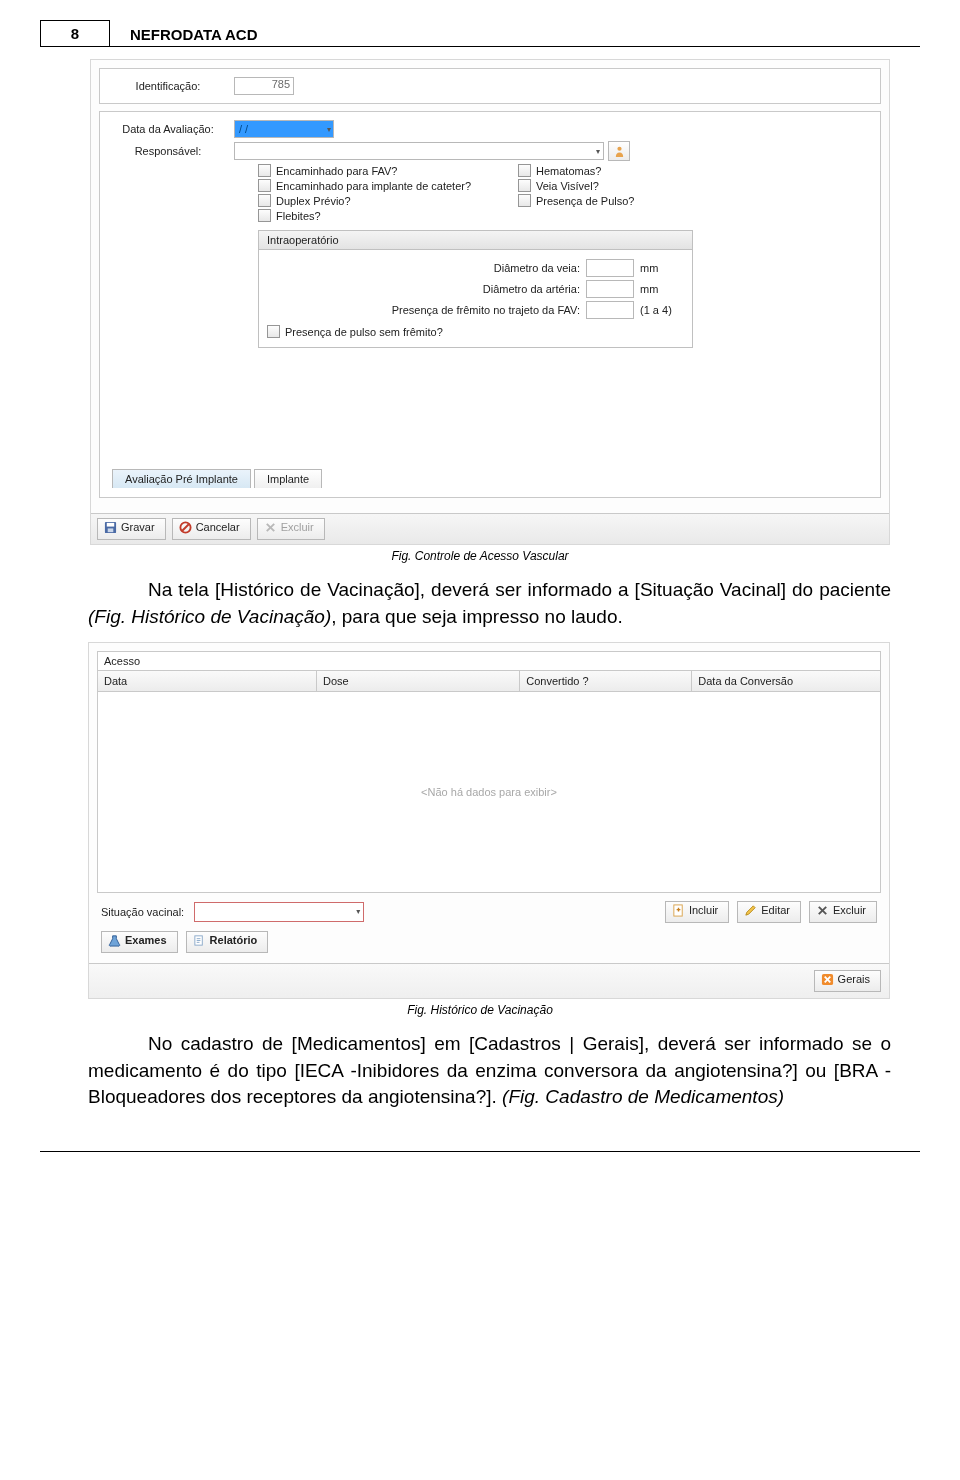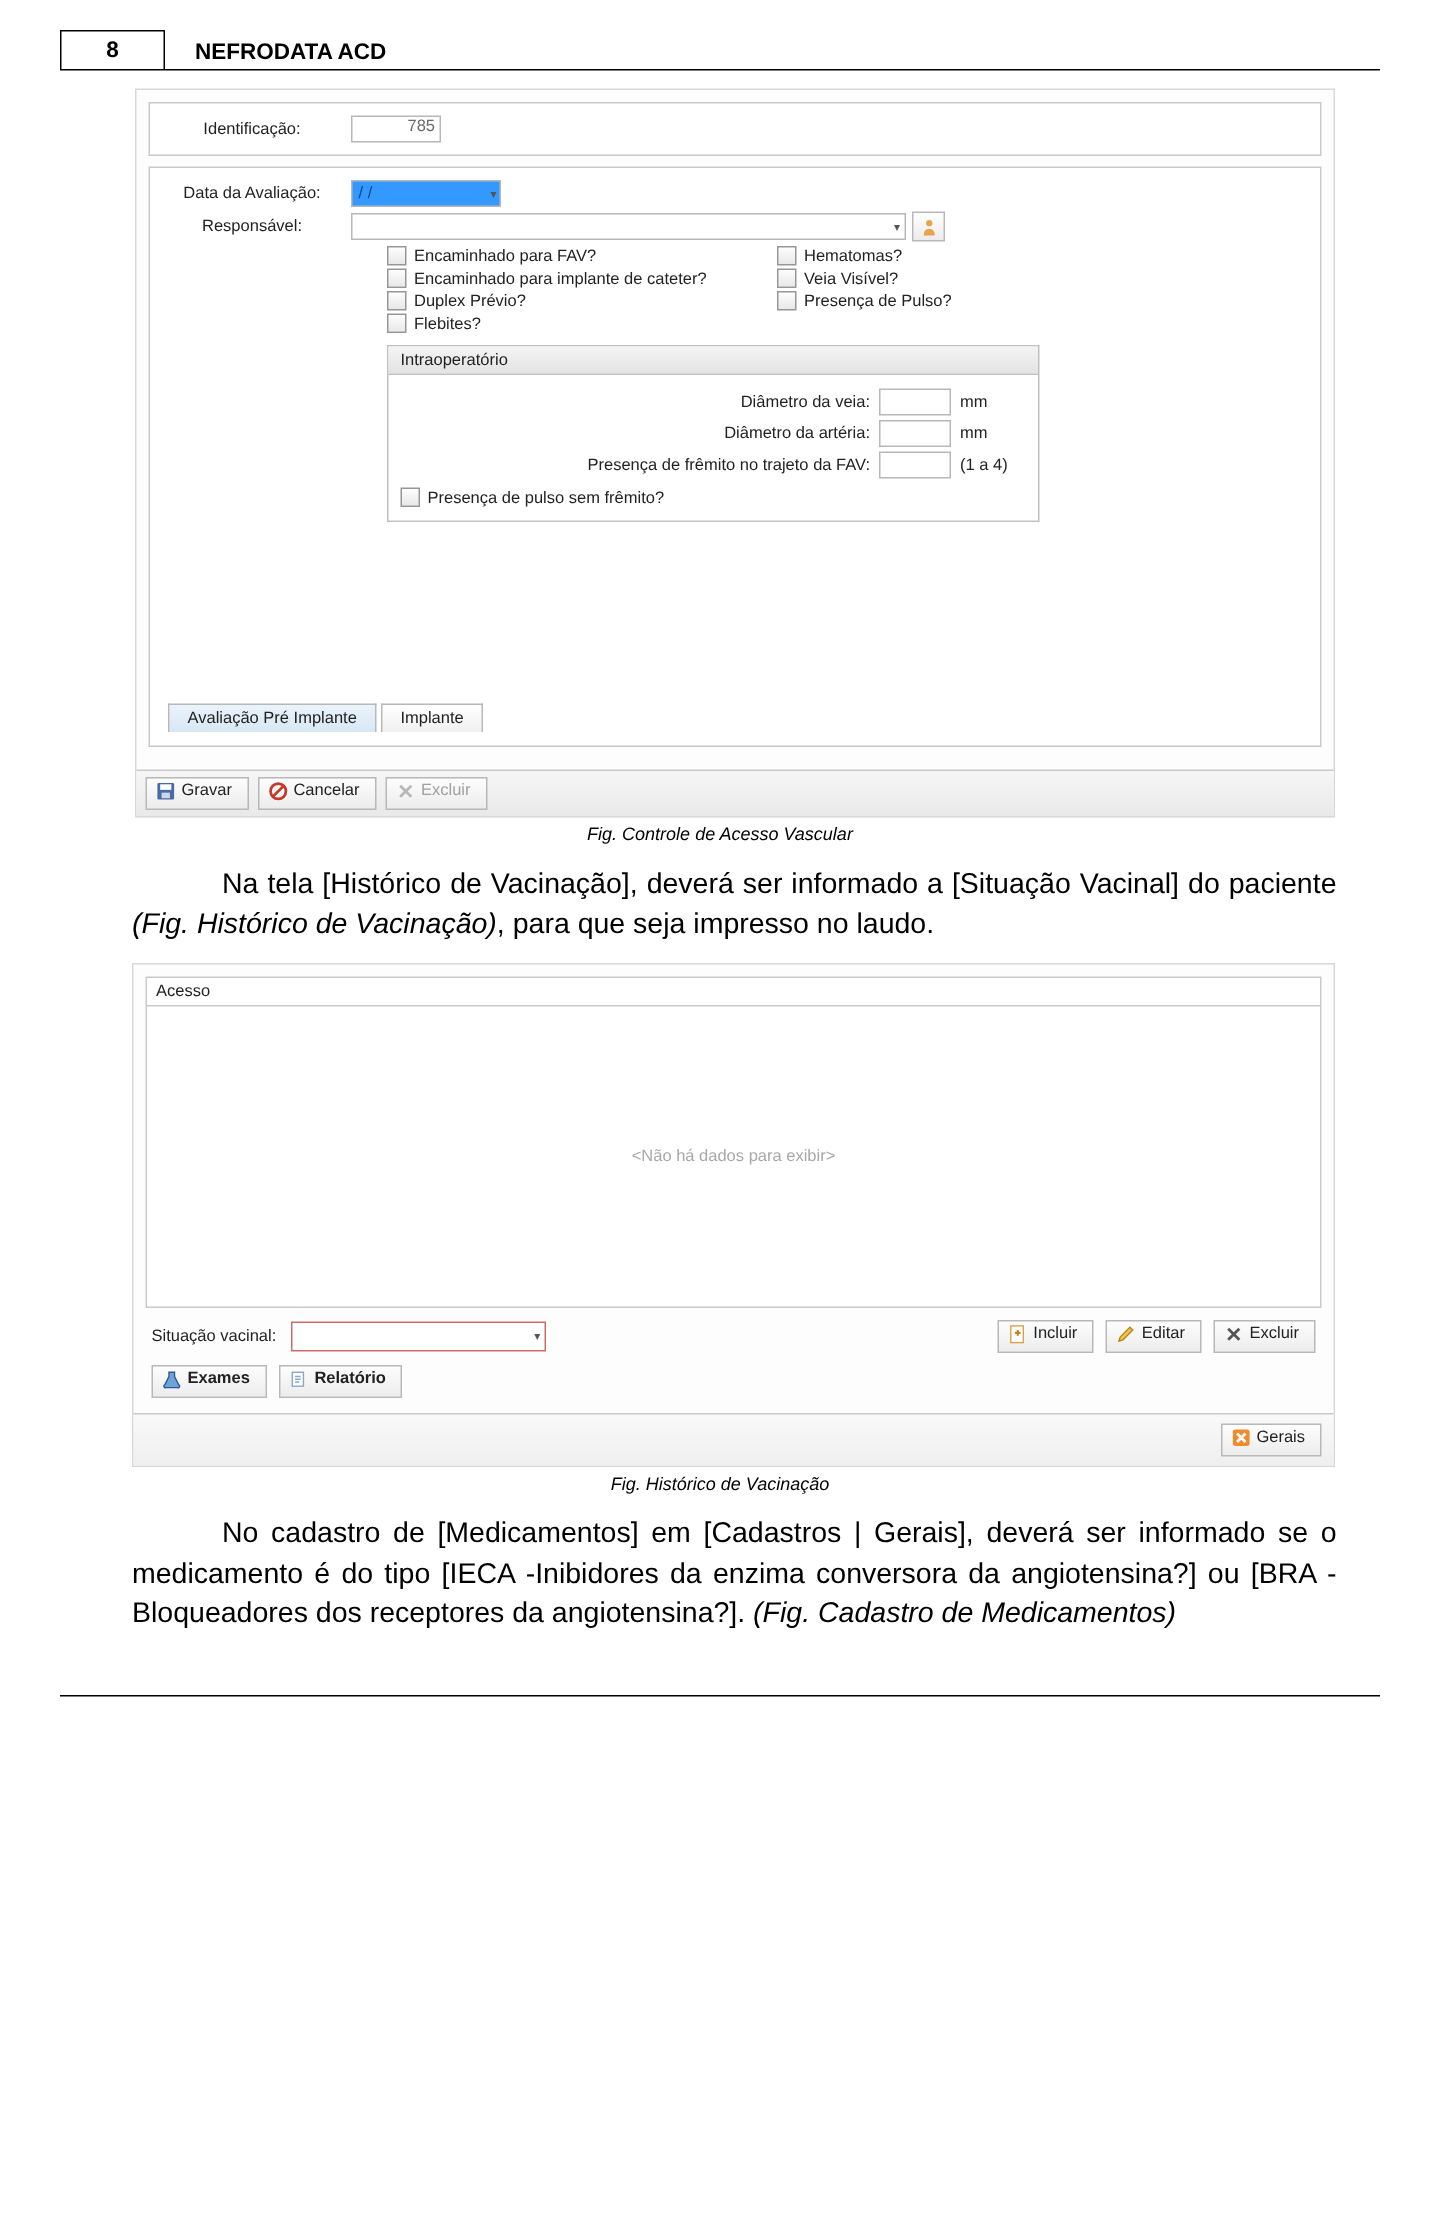--- a/index.html
+++ b/index.html
@@ -446,20 +446,26 @@
   <div class="caption">Fig. Controle de Acesso Vascular</div>
 
   <div class="body-para">
     <span class="indent"></span><span>Na tela [Histórico de Vacinação], deverá ser informado a [Situação Vacinal] do paciente </span><i>(Fig. Histórico de Vacinação)</i><span>, para que seja impresso no laudo.</span>
   </div>
 
   <div class="ss2-wrap">
     <div class="ss2-inner">
       <div class="doses-panel">
         <div class="doses-panel-hdr">Acesso</div>
+        <div class="grid-hdr">
+          <div style="width:28%;">Data</div>
+          <div style="width:26%;">Dose</div>
+          <div style="width:22%;">Convertido ?</div>
+          <div style="width:24%; border-right:none;">Data da Conversão</div>
+        </div>
         <div class="grid-body">&lt;Não há dados para exibir&gt;</div>
       </div>
 
       <div class="below-grid">
         <span>Situação vacinal:</span>
         <div class="situacao-combo">
           <span class="dd-arrow">▾</span>
         </div>
         <div class="rbtns">
           <div class="tb-btn">

